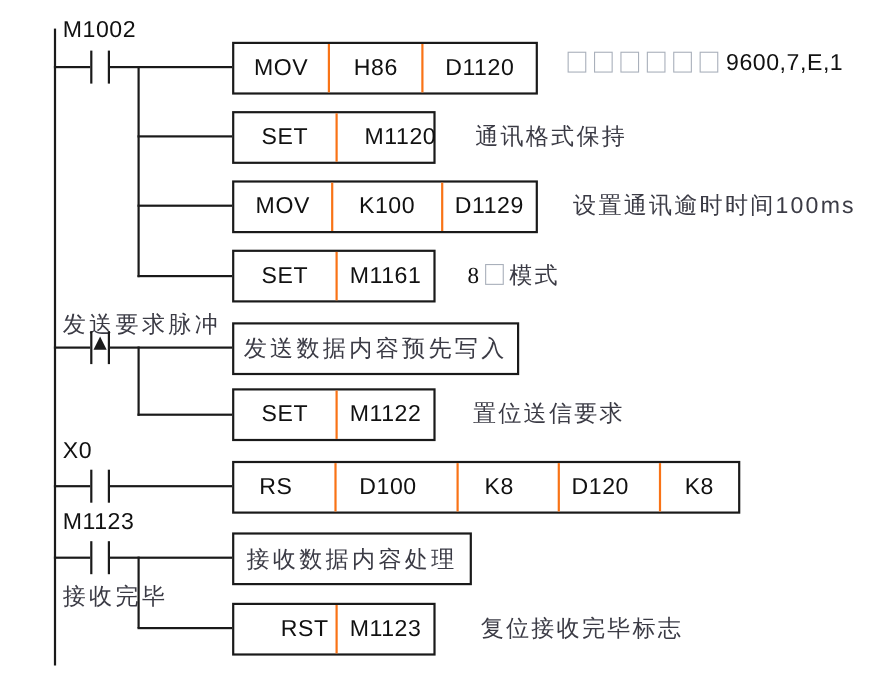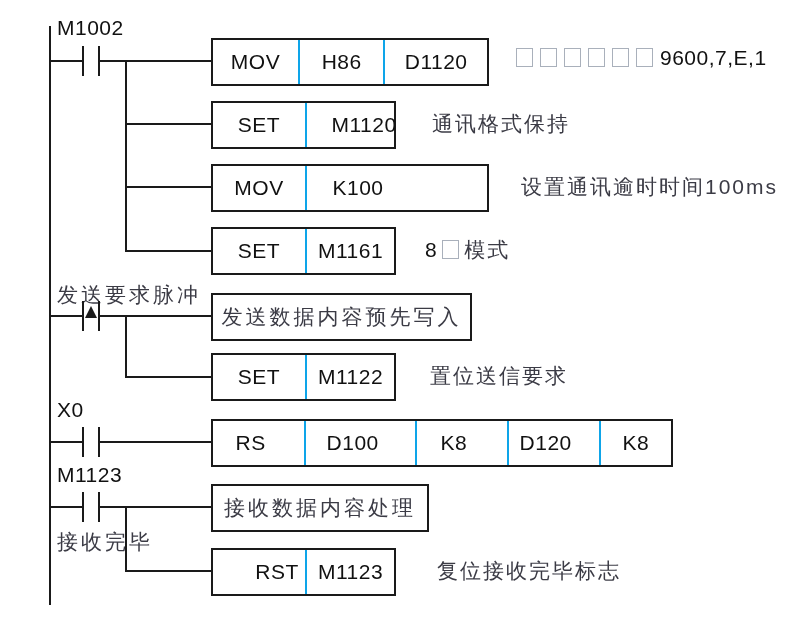--- a/index.html
+++ b/index.html
@@ -43,21 +43,21 @@
     box-sizing: border-box;
     display: flex;
     align-items: center;
     justify-content: center;
     font-size: 21px;
     letter-spacing: 0.5px;
     color: #111111;
     white-space: nowrap;
   }
   .cell + .cell {
-    border-left: 2px solid #0ea5e9;
+    border-left: 2px solid #f97316;
   }
   .cell.cjk {
     font-size: 21px;
     letter-spacing: 3px;
     color: #3b3b45;
   }
   
   .contact {
     position: absolute;
     width: 26px;
@@ -150,28 +150,29 @@
 
   <div class="ibox" style="left:211px; top:101px; width:185px; height:48px;">
     <div class="cell" style="width:92px;">SET</div>
     <div class="cell" style="width:73px;padding-left:43px;">M1120</div>
   </div>
   <div class="note" style="left:432px; top:110px;">通讯格式保持</div>
 
   <div class="ibox" style="left:211px; top:164px; width:278px; height:48px;">
     <div class="cell" style="width:92px;">MOV</div>
     <div class="cell" style="width:104px;">K100</div>
+    <div class="cell" style="width:90px;">D1129</div>
   </div>
   <div class="note" style="left:521px; top:173px;">设置通讯逾时时间100ms</div>
 
   <div class="ibox" style="left:211px; top:227px; width:185px; height:48px;">
     <div class="cell" style="width:92px;">SET</div>
     <div class="cell" style="width:89px;">M1161</div>
   </div>
-  <div class="note" style="left:425px; top:236px;">
+  <div class="note" style="left:425px; top:236px;font-family:Liberation Serif, serif;">
     <span class="num">8</span><span class="tofu inline"></span><span>模式</span>
   </div>
 
   <div class="lbl cjk" style="left:57px; top:281px;">发送要求脉冲</div>
 
   <div class="wire-h" style="left:49px; top:315px; width:33px;"></div>
   <div class="contact" style="left:78px; top:301px;">
     <div class="bar left"></div>
     <div class="bar right"></div>
     <div class="arrow"></div>

